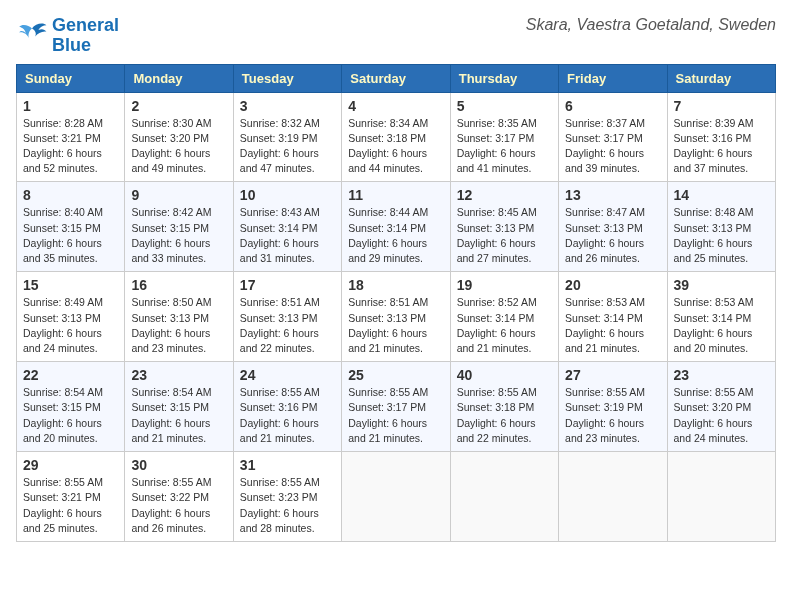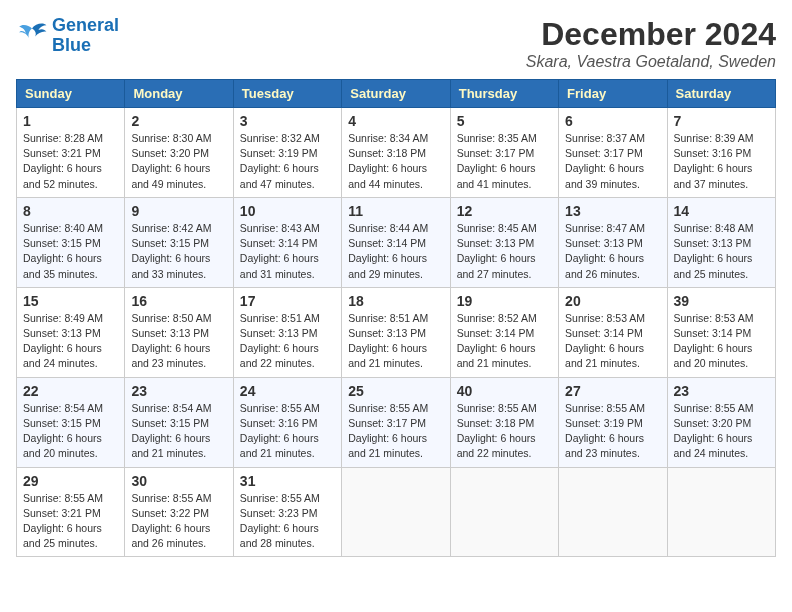--- a/index.html
+++ b/index.html
@@ -93,21 +93,20 @@
     <svg class="logo-bird" viewBox="0 0 40 35">
       <path d="M20,8 C24,2 34,0 38,4 C34,4 30,6 28,10 C32,8 36,9 38,12 C33,11 27,14 24,18 C26,14 24,10 20,8Z" fill="#1a6fb5"></path>
       <path d="M20,8 C16,4 8,2 4,6 C8,7 12,10 12,14 C10,11 6,10 4,13 C9,12 14,15 16,20 C15,16 16,11 20,8Z" fill="#4aa0e0"></path>
     </svg>
     <div class="logo-text">
       <div><span>General</span></div>
       <div><span>Blue</span></div>
     </div>
   </div>
   <div class="title-area">
-    <div class="main-title">December 2024</div>
     <div class="sub-title">Skara, Vaestra Goetaland, Sweden</div>
   </div>
 </div>
 
 <table class="calendar">
   <thead>
     <tr>
     <th>Sunday</th>
         <th>Monday</th>
         <th>Tuesday</th>

